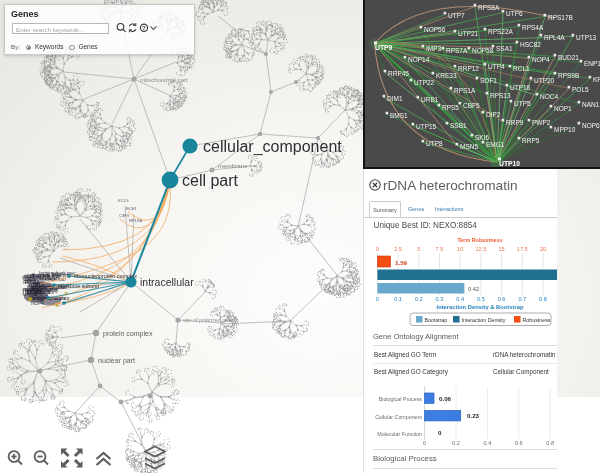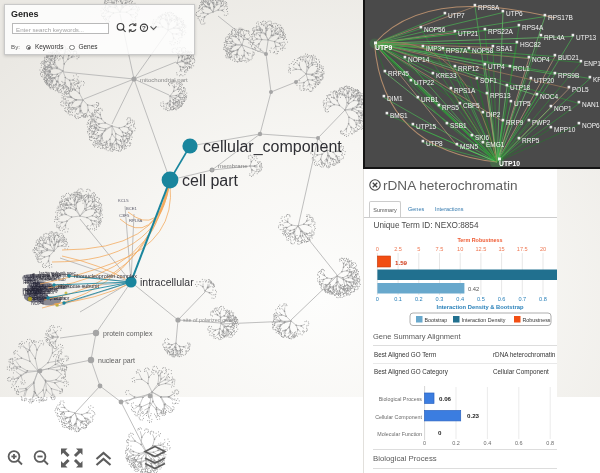--- a/index.html
+++ b/index.html
@@ -382,21 +382,21 @@
   <svg id="xicon" width="12" height="12" viewBox="0 0 12 12">
     <circle cx="6" cy="6" r="5.2" fill="none" stroke="#444" stroke-width="1.1"></circle>
     <line x1="3.8" y1="3.8" x2="8.2" y2="8.2" stroke="#444" stroke-width="1.3"></line>
     <line x1="8.2" y1="3.8" x2="3.8" y2="8.2" stroke="#444" stroke-width="1.3"></line>
   </svg>
   <div class="title">rDNA heterochromatin</div>
   <div class="tabbar"></div>
   <div class="tab1">Summary</div>
   <div class="tabl" style="left:44px">Genes</div>
   <div class="tabl" style="left:71px">Interactions</div>
-  <div id="uid">Unique Term ID: NEXO:8854</div>
+  <div id="uid">Unique Best ID: NEXO:8854</div>
 
   <svg id="chart1" width="237" height="97" viewBox="0 0 237 97">
     <text x="116" y="9" font-size="5.4" font-weight="bold" fill="#ef5a32" text-anchor="middle">Term Robustness</text>
     <g font-size="5.6" fill="#ee7752" text-anchor="middle">
       <text x="13.4" y="18">0</text>
         <text x="34.1" y="18">2.5</text>
         <text x="54.8" y="18">5</text>
       <text x="75.5" y="18">7.5</text>
         <text x="96.2" y="18">10</text>
         <text x="116.9" y="18">12.5</text>
@@ -440,21 +440,21 @@
     <text x="116" y="76" font-size="5.8" font-weight="bold" fill="#2980b9" text-anchor="middle">Interaction Density &amp; Bootstrap</text>
     <rect x="46" y="80" width="141" height="12.5" rx="3" fill="#fff" stroke="#999" stroke-width="0.8"></rect>
     <rect x="52" y="83" width="6.5" height="6.5" fill="#68a8cc"></rect>
     <text x="60.5" y="88.5" font-size="5.3" fill="#333">Bootstrap</text>
     <rect x="89" y="83" width="6.5" height="6.5" fill="#21708f"></rect>
     <text x="97.5" y="88.5" font-size="5.3" fill="#333">Interaction Density</text>
     <rect x="150" y="83" width="6.5" height="6.5" fill="#f24e13"></rect>
     <text x="158.5" y="88.5" font-size="5.3" fill="#333">Robustness</text>
   </svg>
 
-  <div id="gohead">Gene Summary Alignment</div>
+  <div id="gohead">Gene Ontology Alignment</div>
   <div class="rule" style="top:176px"></div>
   <div class="trow" style="left:10px; top:182px">Best Aligned GO Term</div>
   <div class="trow" style="left:129px; top:182px">rDNA heterochromatin</div>
   <div class="rule" style="top:194px; border-top-color:#e9e9e9"></div>
   <div class="trow" style="left:10px; top:199px">Best Aligned GO Category</div>
   <div class="trow" style="left:129px; top:199px">Cellular Component</div>
 
   <svg id="chart2" width="237" height="72" viewBox="0 0 237 72">
     <g stroke="#e3e3e3" stroke-width="0.7">
       <line x1="92" y1="6" x2="92" y2="58"></line>

